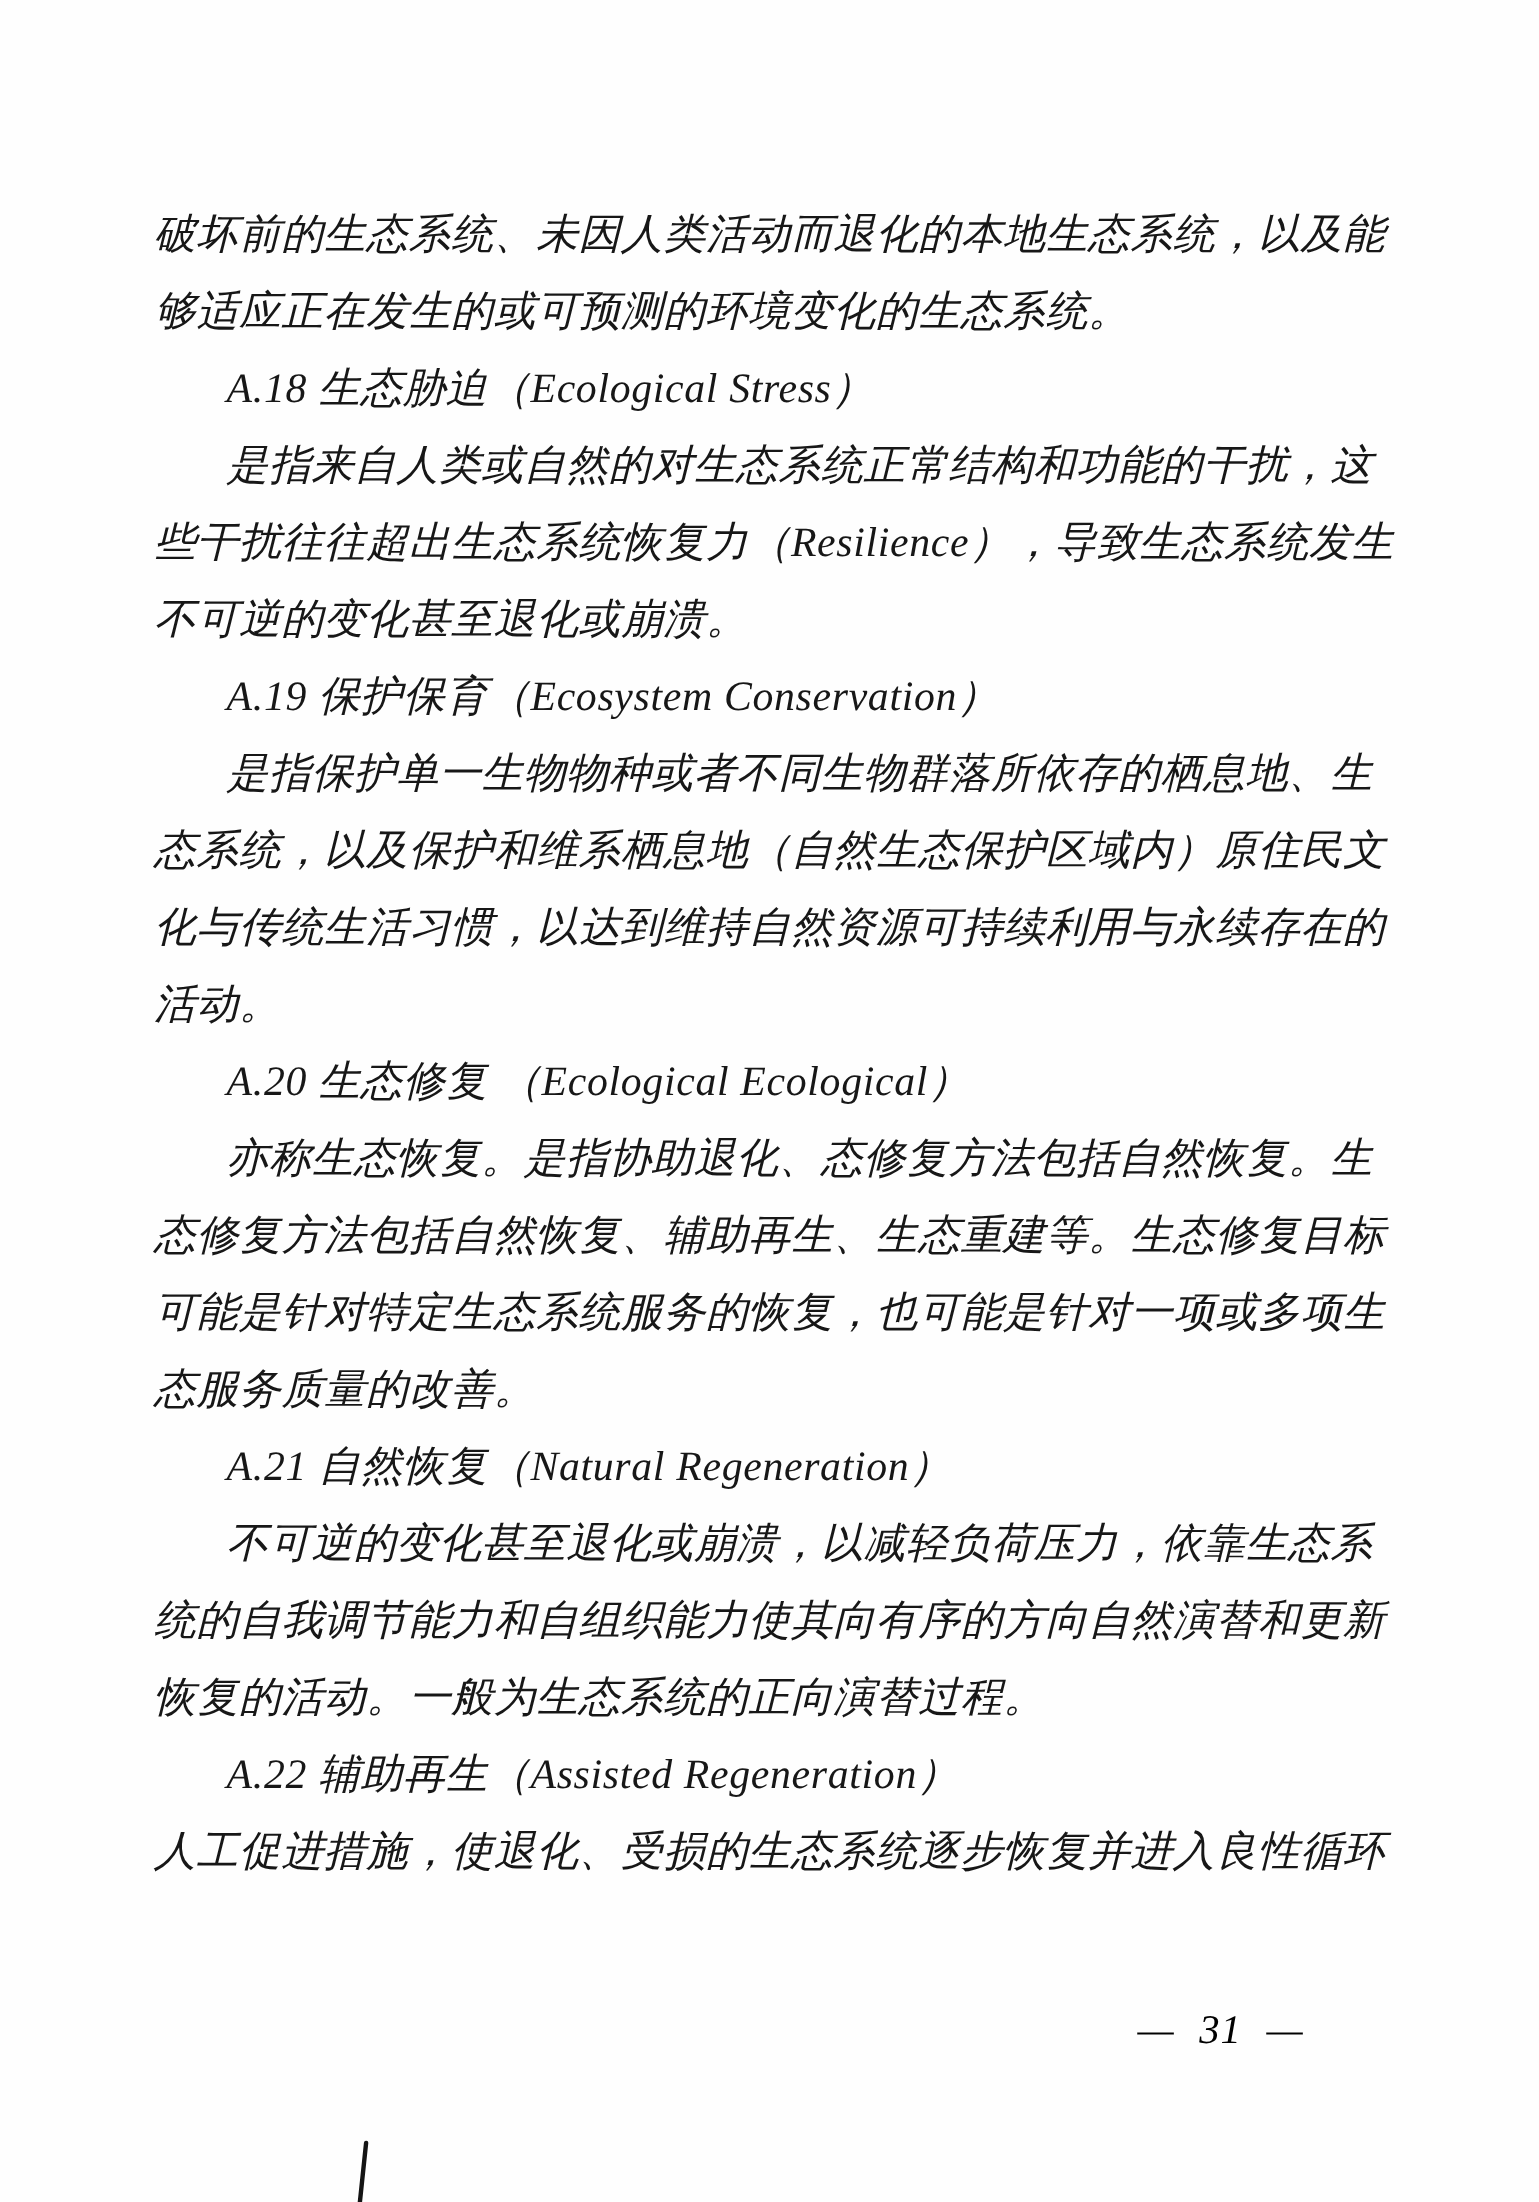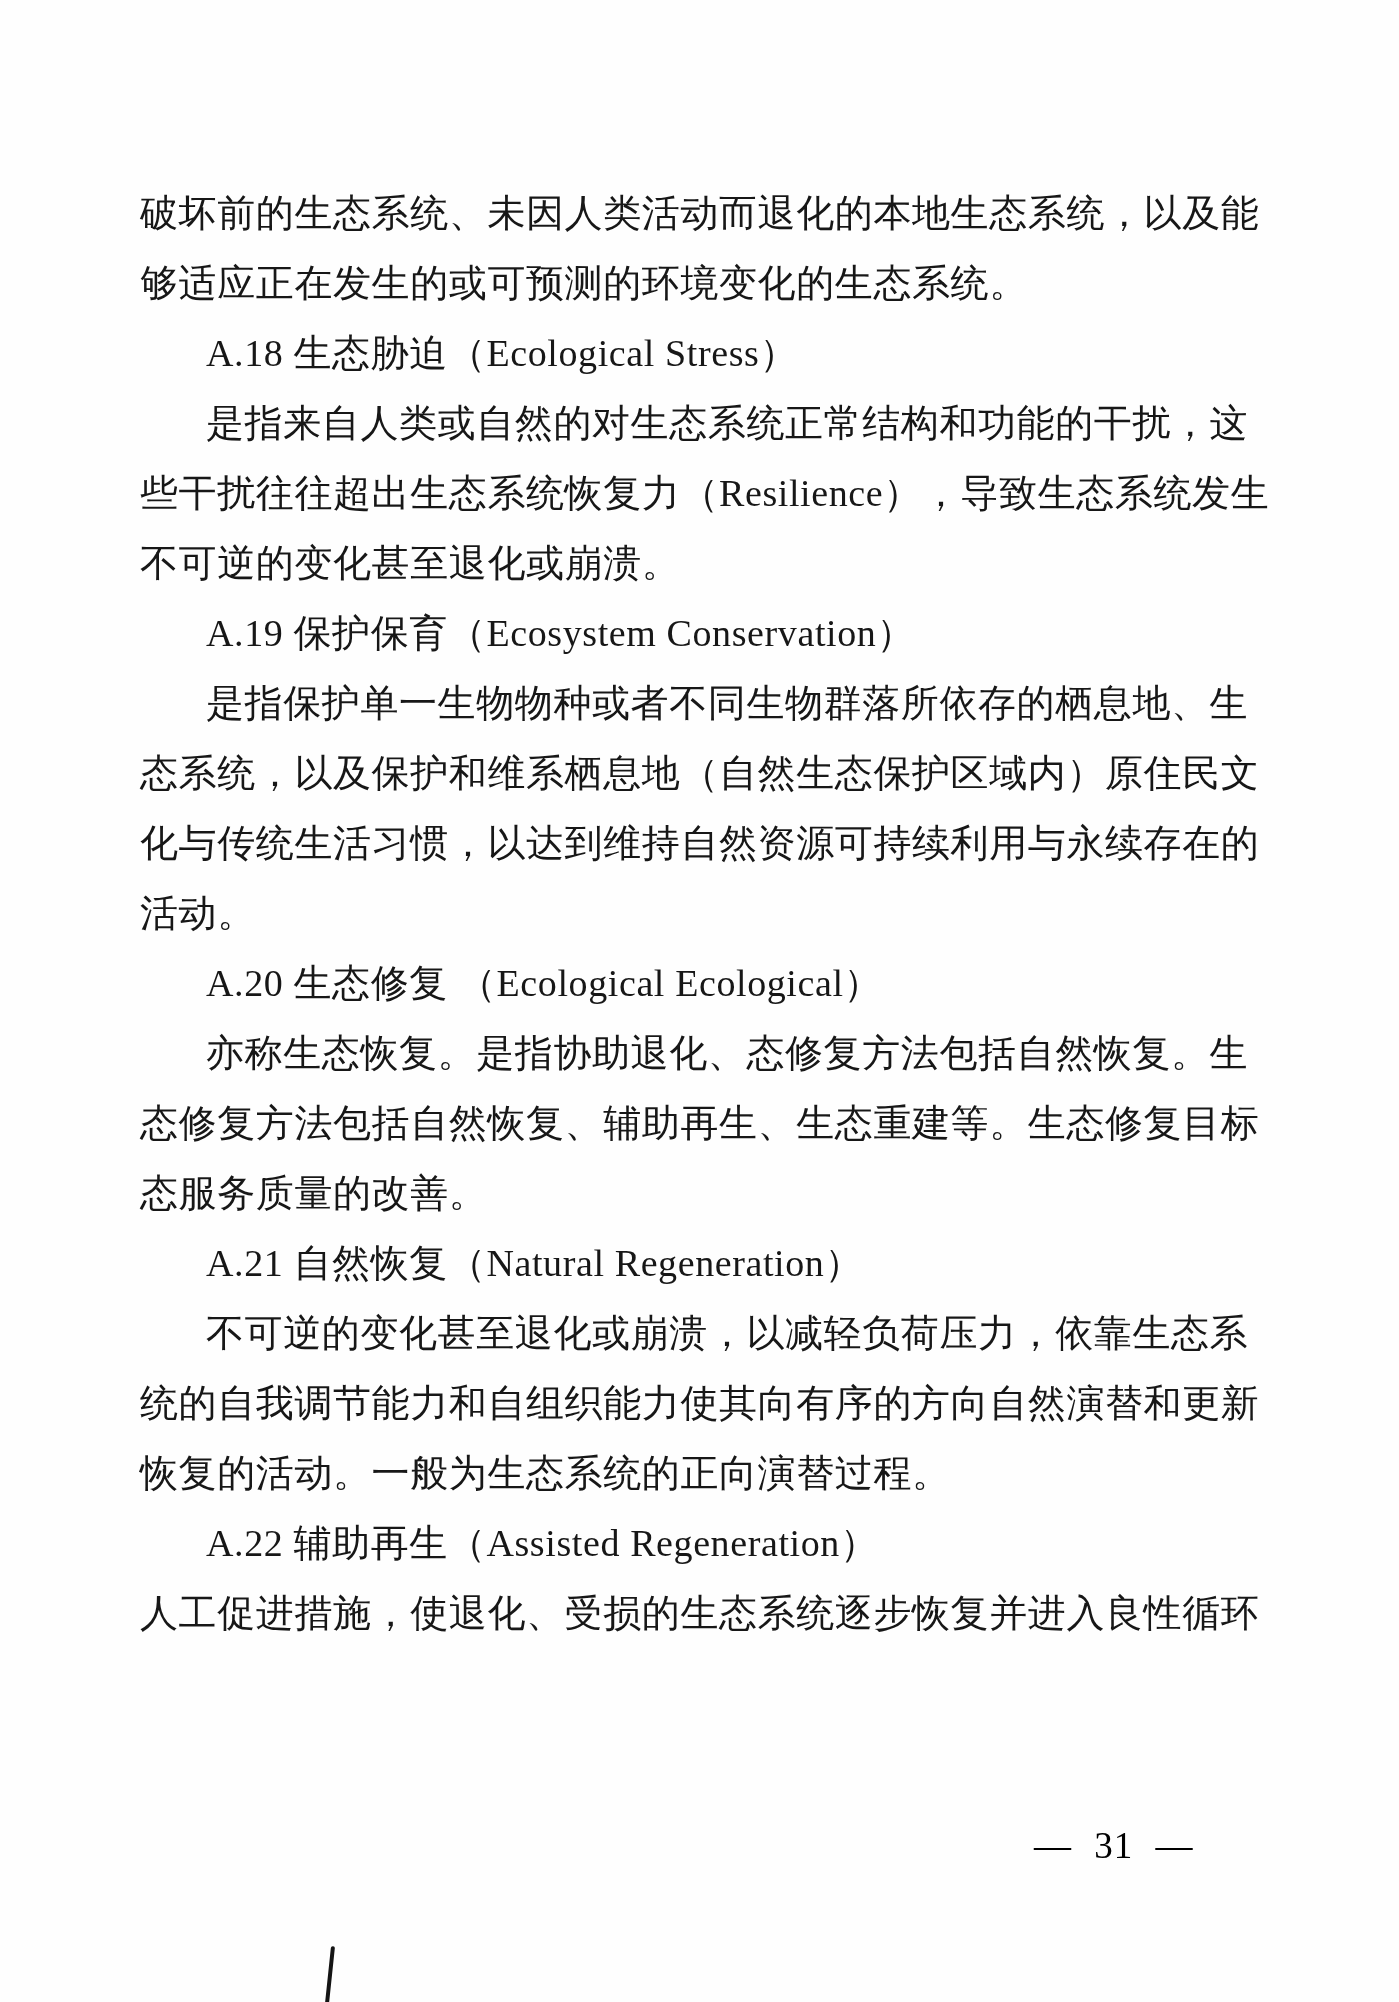--- a/index.html
+++ b/index.html
@@ -9,20 +9,21 @@
   }
   .doc-page {
     position: relative;
     width: 1399px;
     height: 2002px;
     margin: 0 auto;
     background: #fefefe;
     color: #171717;
     font-family: "Liberation Serif", "DejaVu Serif", serif;
     overflow: hidden;
+    font-style: italic;
   }
   .text-block {
     position: absolute;
     left: 140px;
     top: 178px;
     width: 1130px;
   }
   .line {
     margin: 0;
     padding: 0;
@@ -75,20 +76,21 @@
 
     <h2 class="line heading">A.19 保护保育（Ecosystem Conservation）</h2>
     <p class="line first">是指保护单一生物物种或者不同生物群落所依存的栖息地、生</p>
     <p class="line cont">态系统，以及保护和维系栖息地（自然生态保护区域内）原住民文</p>
     <p class="line cont">化与传统生活习惯，以达到维持自然资源可持续利用与永续存在的</p>
     <p class="line cont">活动。</p>
 
     <h2 class="line heading">A.20 生态修复 （Ecological Ecological）</h2>
     <p class="line first">亦称生态恢复。是指协助退化、态修复方法包括自然恢复。生</p>
     <p class="line cont">态修复方法包括自然恢复、辅助再生、生态重建等。生态修复目标</p>
+    <p class="line cont">可能是针对特定生态系统服务的恢复，也可能是针对一项或多项生</p>
     <p class="line cont">态服务质量的改善。</p>
 
     <h2 class="line heading">A.21 自然恢复（Natural Regeneration）</h2>
     <p class="line first">不可逆的变化甚至退化或崩溃，以减轻负荷压力，依靠生态系</p>
     <p class="line cont">统的自我调节能力和自组织能力使其向有序的方向自然演替和更新</p>
     <p class="line cont">恢复的活动。一般为生态系统的正向演替过程。</p>
 
     <h2 class="line heading">A.22 辅助再生（Assisted Regeneration）</h2>
     <p class="line cont">人工促进措施，使退化、受损的生态系统逐步恢复并进入良性循环</p>
 

